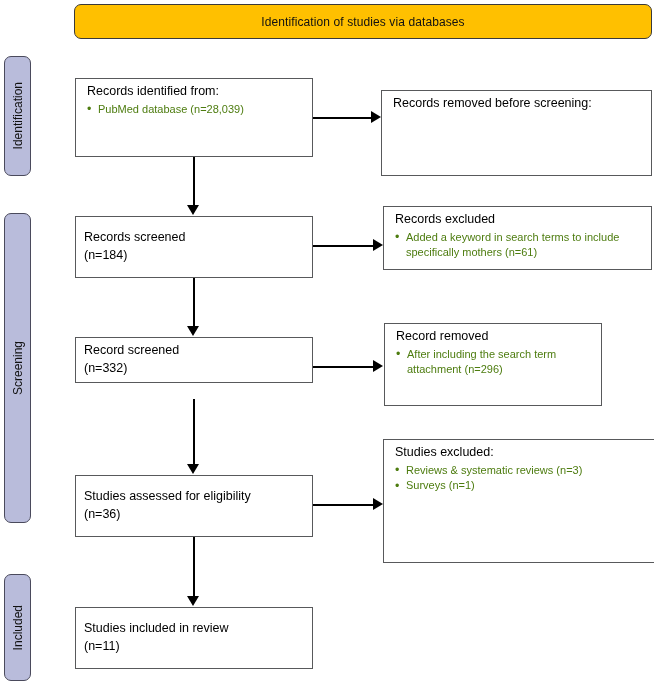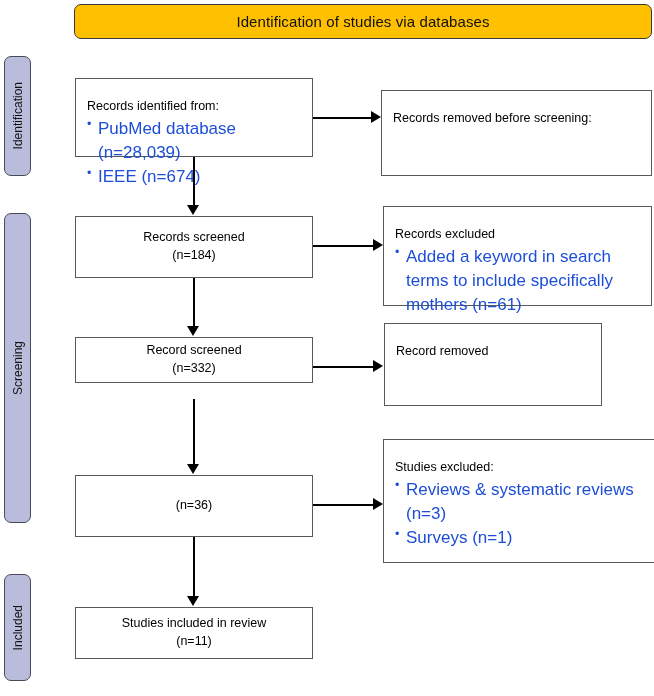--- a/index.html
+++ b/index.html
@@ -29,21 +29,21 @@
     height: 35px;
     background: #ffc000;
     border: 1px solid #3a3a3a;
     border-radius: 7px;
     display: flex;
     align-items: center;
     justify-content: center;
     box-sizing: border-box;
   }
   .header-banner-label {
-    font-size: 15px;
+    font-size: 12px;
     color: #111111;
     letter-spacing: 0.1px;
     line-height: 1;
   }
 
   
   .stage-label {
     position: absolute;
     left: 4px;
     width: 27px;
@@ -66,26 +66,25 @@
   .stage-identification { top: 56px;  height: 120px; }
   .stage-screening     { top: 213px; height: 310px; }
   .stage-included      { top: 574px; height: 107px; }
 
   
   .flow-box {
     position: absolute;
     background: #ffffff;
     border: 1px solid #58595b;
     box-sizing: border-box;
-    padding: 19px 9px 7px 11px;
+    padding: 4px 9px 7px 11px;
   }
   .flow-box.centered {
     display: flex;
     flex-direction: column;
-    align-items: center;
     justify-content: center;
     padding: 18px 8px;
   }
   .box-line {
     font-size: 12.5px;
     line-height: 1.42;
     color: #000000;
   }
   .box-title {
     font-size: 12.5px;
@@ -94,43 +93,43 @@
     margin: 0 0 1px 0;
   }
   .bullet-list {
     list-style: none;
     margin: 0;
     padding: 0;
   }
   .bullet-list li {
     position: relative;
     padding-left: 11px;
-    font-size: 17px;
-    line-height: 1.42;
-    color: #1d4ed8;
+    font-size: 11px;
+    line-height: 1.42;
+    color: #4d7c0f;
   }
   .bullet-list li::before {
     content: "\2022";
     position: absolute;
     left: 0;
     top: -0.5px;
     font-size: 12.5px;
     line-height: 1.42;
   }
 
   
   .box-records-identified   { left: 75px;  top: 78px;  width: 238px; height: 79px; }
   .box-records-removed      { left: 381px; top: 90px;  width: 271px; height: 86px; }
   .box-records-screened     { left: 75px;  top: 216px; width: 238px; height: 62px; }
-  .box-records-excluded     { left: 383px; top: 206px; width: 269px; height: 100px; }
+  .box-records-excluded     { left: 383px; top: 206px; width: 269px; height: 64px; }
   .box-record-screened      { left: 75px;  top: 337px; width: 238px; height: 46px; }
   .box-record-removed       { left: 384px; top: 323px; width: 218px; height: 83px; }
   .box-studies-assessed     { left: 75px;  top: 475px; width: 238px; height: 62px; }
   .box-studies-excluded     { left: 383px; top: 439px; width: 273px; height: 124px; }
-  .box-studies-included     { left: 75px;  top: 607px; width: 238px; height: 52px; }
+  .box-studies-included     { left: 75px;  top: 607px; width: 238px; height: 62px; }
 
   
   .v-line {
     position: absolute;
     left: 193px;
     width: 1.6px;
     background: #000000;
   }
   .v-arrow-head {
     position: absolute;
@@ -191,21 +190,20 @@
     <span class="stage-label-text">Screening</span>
   </div>
   <div class="stage-label stage-included">
     <span class="stage-label-text">Included</span>
   </div>
 
   <div class="flow-box box-records-identified">
     <div class="box-title">Records identified from:</div>
     <ul class="bullet-list">
       <li>PubMed database (n=28,039)</li>
-      <li>IEEE (n=674)</li>
     </ul>
   </div>
 
   <div class="flow-box box-records-removed">
     <div class="box-title">Records removed before screening:</div>
   </div>
 
   <div class="flow-box centered box-records-screened">
     <div class="box-line">Records screened</div>
     <div class="box-line">(n=184)</div>
@@ -218,23 +216,27 @@
     </ul>
   </div>
 
   <div class="flow-box centered box-record-screened">
     <div class="box-line">Record screened</div>
     <div class="box-line">(n=332)</div>
   </div>
 
   <div class="flow-box box-record-removed">
     <div class="box-title">Record removed</div>
+    <ul class="bullet-list">
+      <li>After including the search term attachment (n=296)</li>
+    </ul>
   </div>
 
   <div class="flow-box centered box-studies-assessed">
+    <div class="box-line">Studies assessed for eligibility</div>
     <div class="box-line">(n=36)</div>
   </div>
 
   <div class="flow-box box-studies-excluded">
     <div class="box-title">Studies excluded:</div>
     <ul class="bullet-list">
       <li>Reviews &amp; systematic reviews (n=3)</li>
       <li>Surveys (n=1)</li>
     </ul>
   </div>

